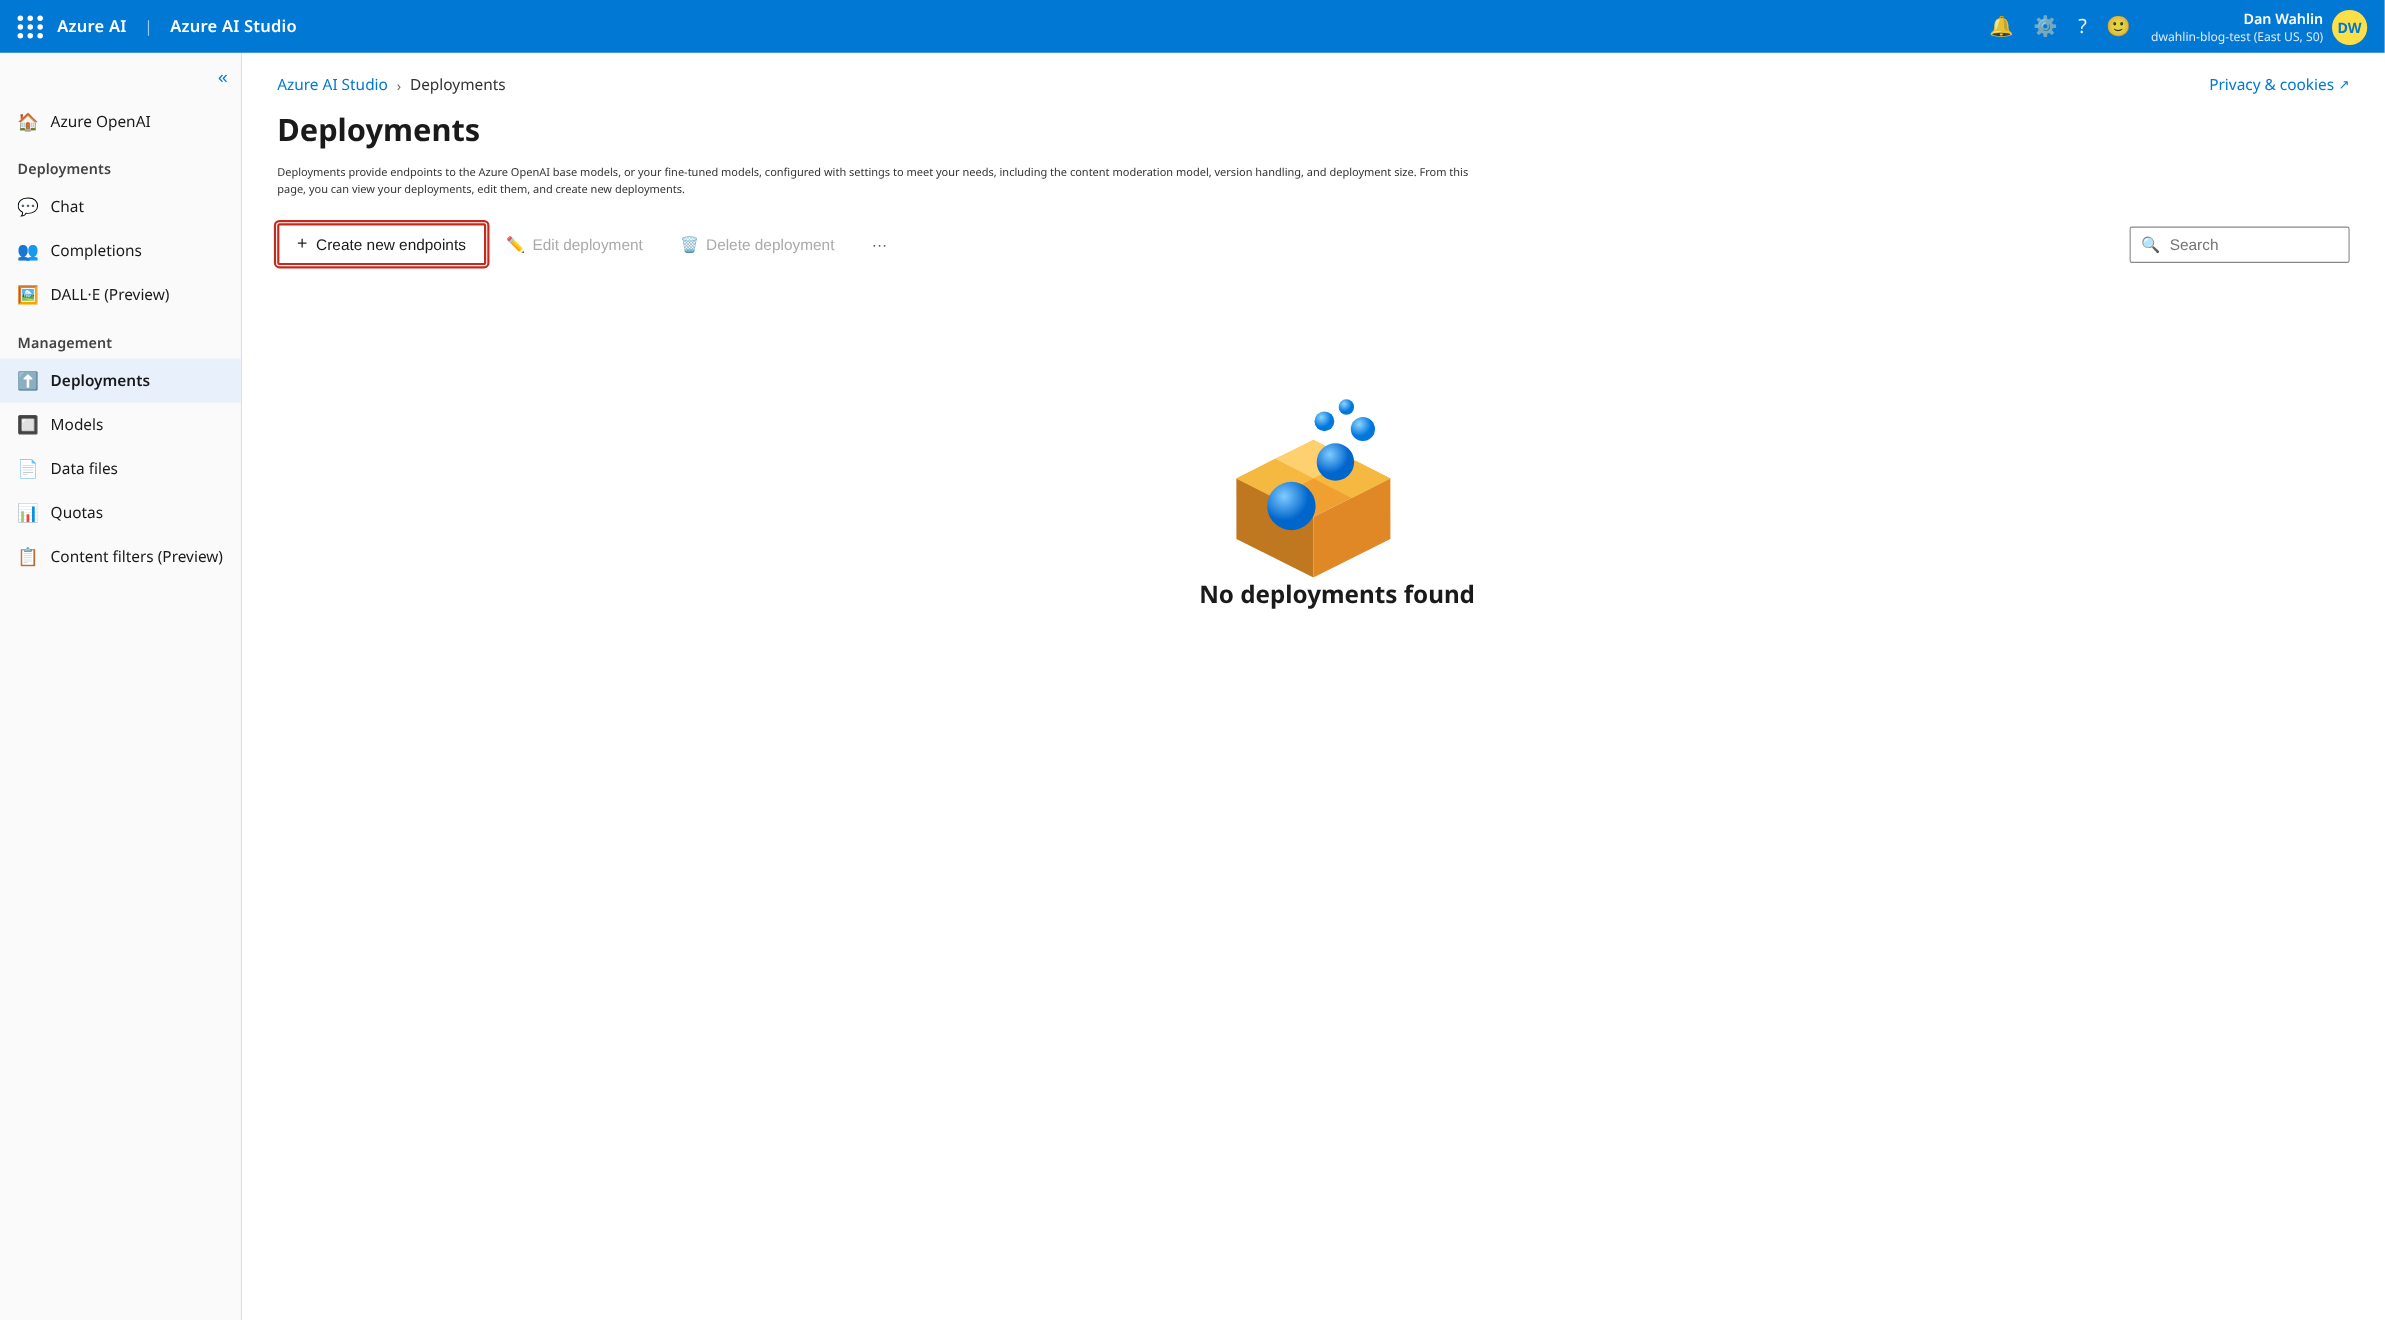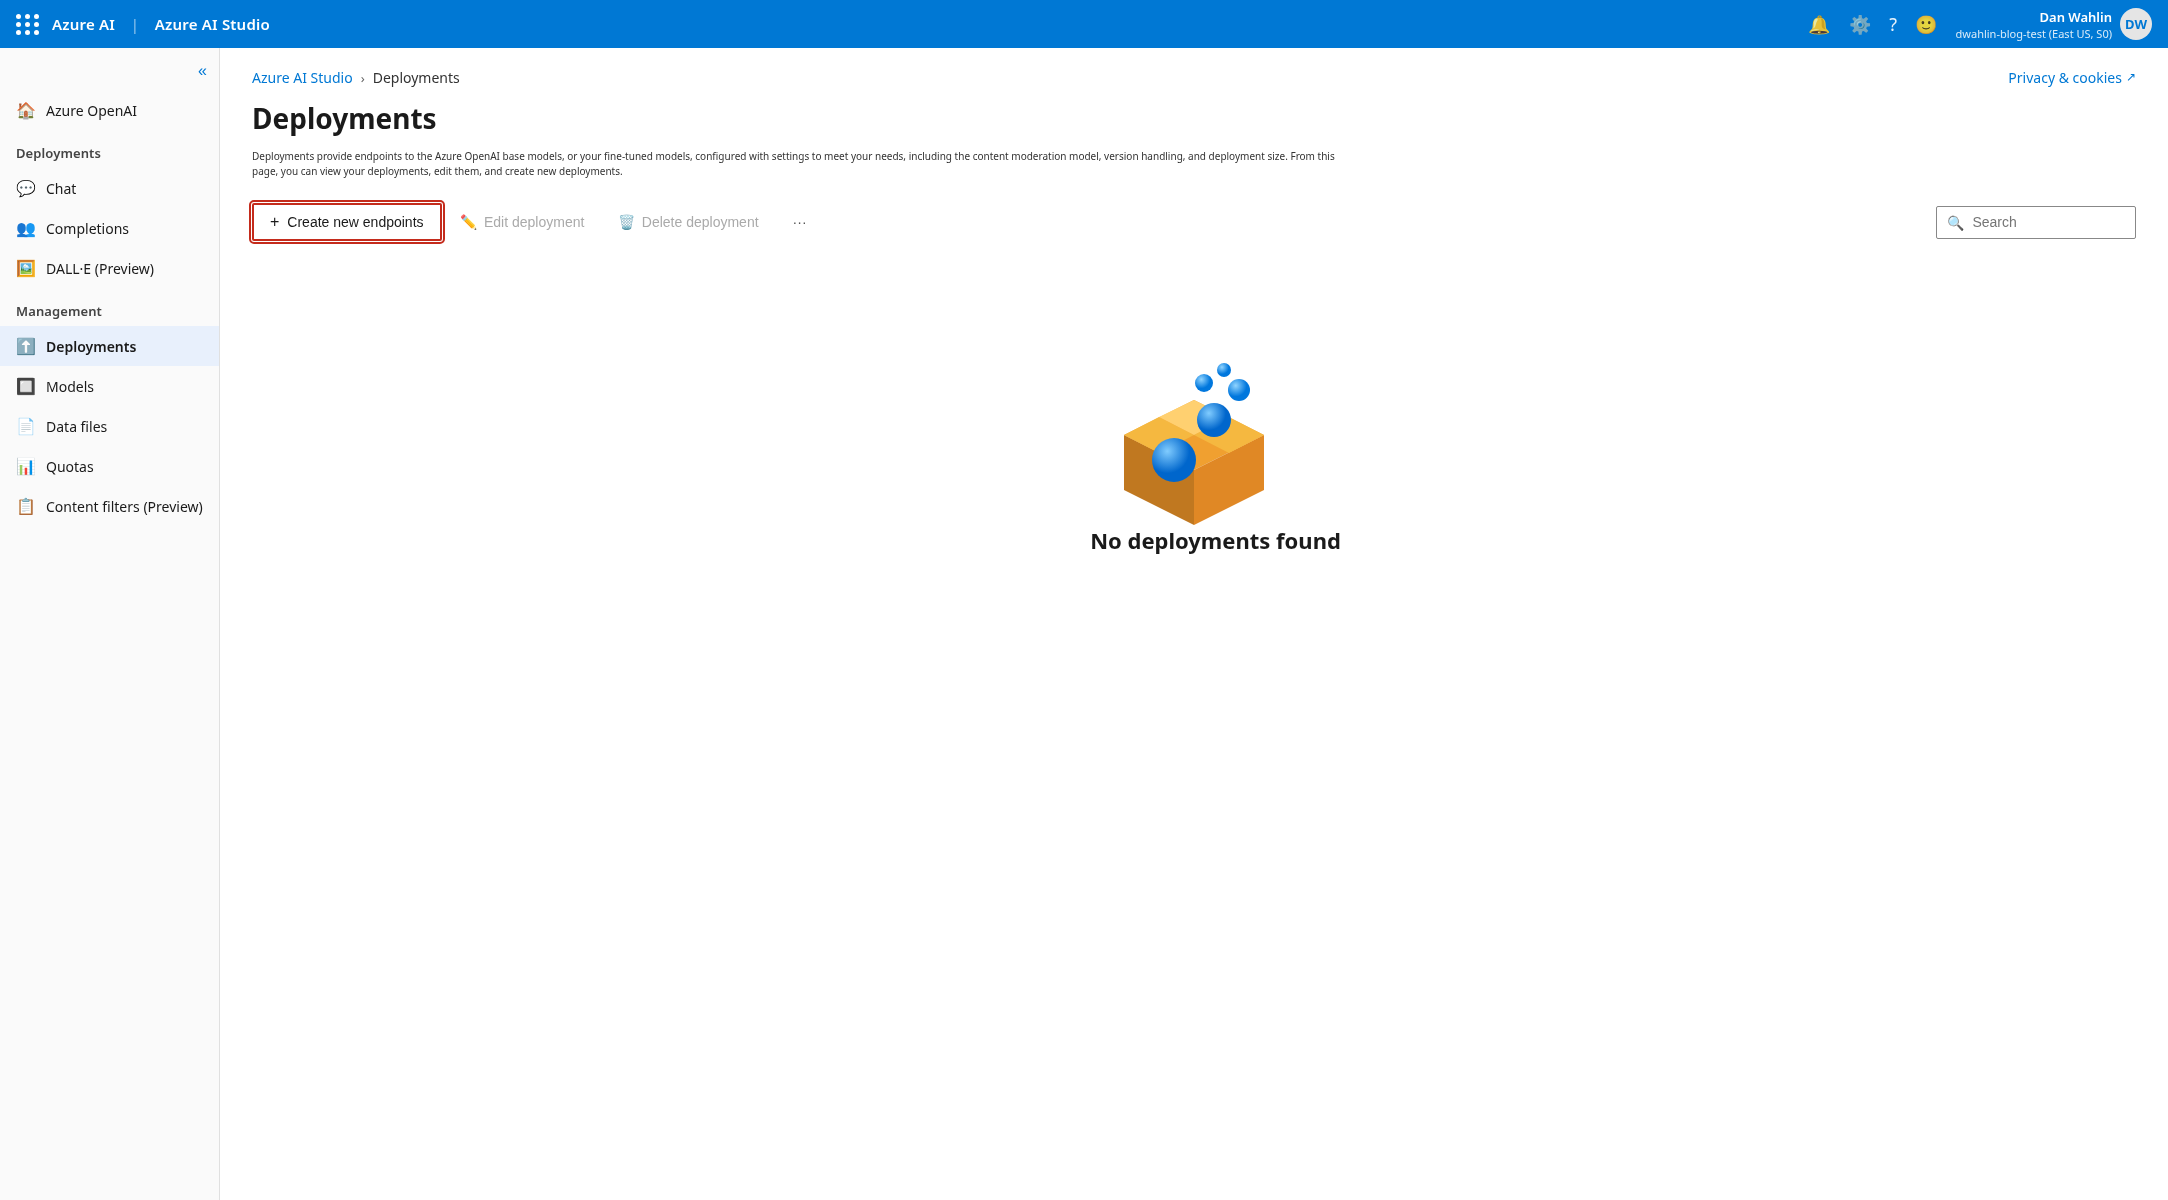--- a/index.html
+++ b/index.html
@@ -15,25 +15,25 @@
       height: 48px;
       flex-shrink: 0;
       gap: 12px;
     }
     .topnav-dots { display: grid; grid-template-columns: repeat(3,6px); gap: 3px; cursor: pointer; }
     .topnav-dots span { width: 5px; height: 5px; background: white; border-radius: 50%; display: block; }
     .topnav-brand { font-size: 15px; font-weight: 600; letter-spacing: 0.2px; }
     .topnav-sep { opacity: 0.6; margin: 0 4px; }
     .topnav-right { margin-left: auto; display: flex; align-items: center; gap: 18px; }
     .topnav-icon { font-size: 18px; cursor: pointer; opacity: 0.9; }
-    .topnav-user { display: flex; align-items: flex-start; gap: 8px; cursor: pointer; }
+    .topnav-user { display: flex; align-items: flex-end; gap: 8px; cursor: pointer; }
     .topnav-user-info { text-align: right; }
     .topnav-user-name { font-size: 13px; font-weight: 600; }
     .topnav-user-sub { font-size: 11px; opacity: 0.85; }
-    .topnav-avatar { width: 32px; height: 32px; border-radius: 50%; background: #e5e5e5; overflow: hidden; display: flex; align-items: center; justify-content: center; font-weight: bold; font-size: 13px; color: #0078d4; }
+    .topnav-avatar { width: 32px; height: 32px; border-radius: 50%; background: #fde047; overflow: hidden; display: flex; align-items: center; justify-content: center; font-weight: bold; font-size: 13px; color: #0078d4; }
 
     
     .layout { display: flex; flex: 1; overflow: hidden; }
 
     
     .sidebar {
       width: 220px;
       flex-shrink: 0;
       background: #fafafa;
       border-right: 1px solid #e0e0e0;

